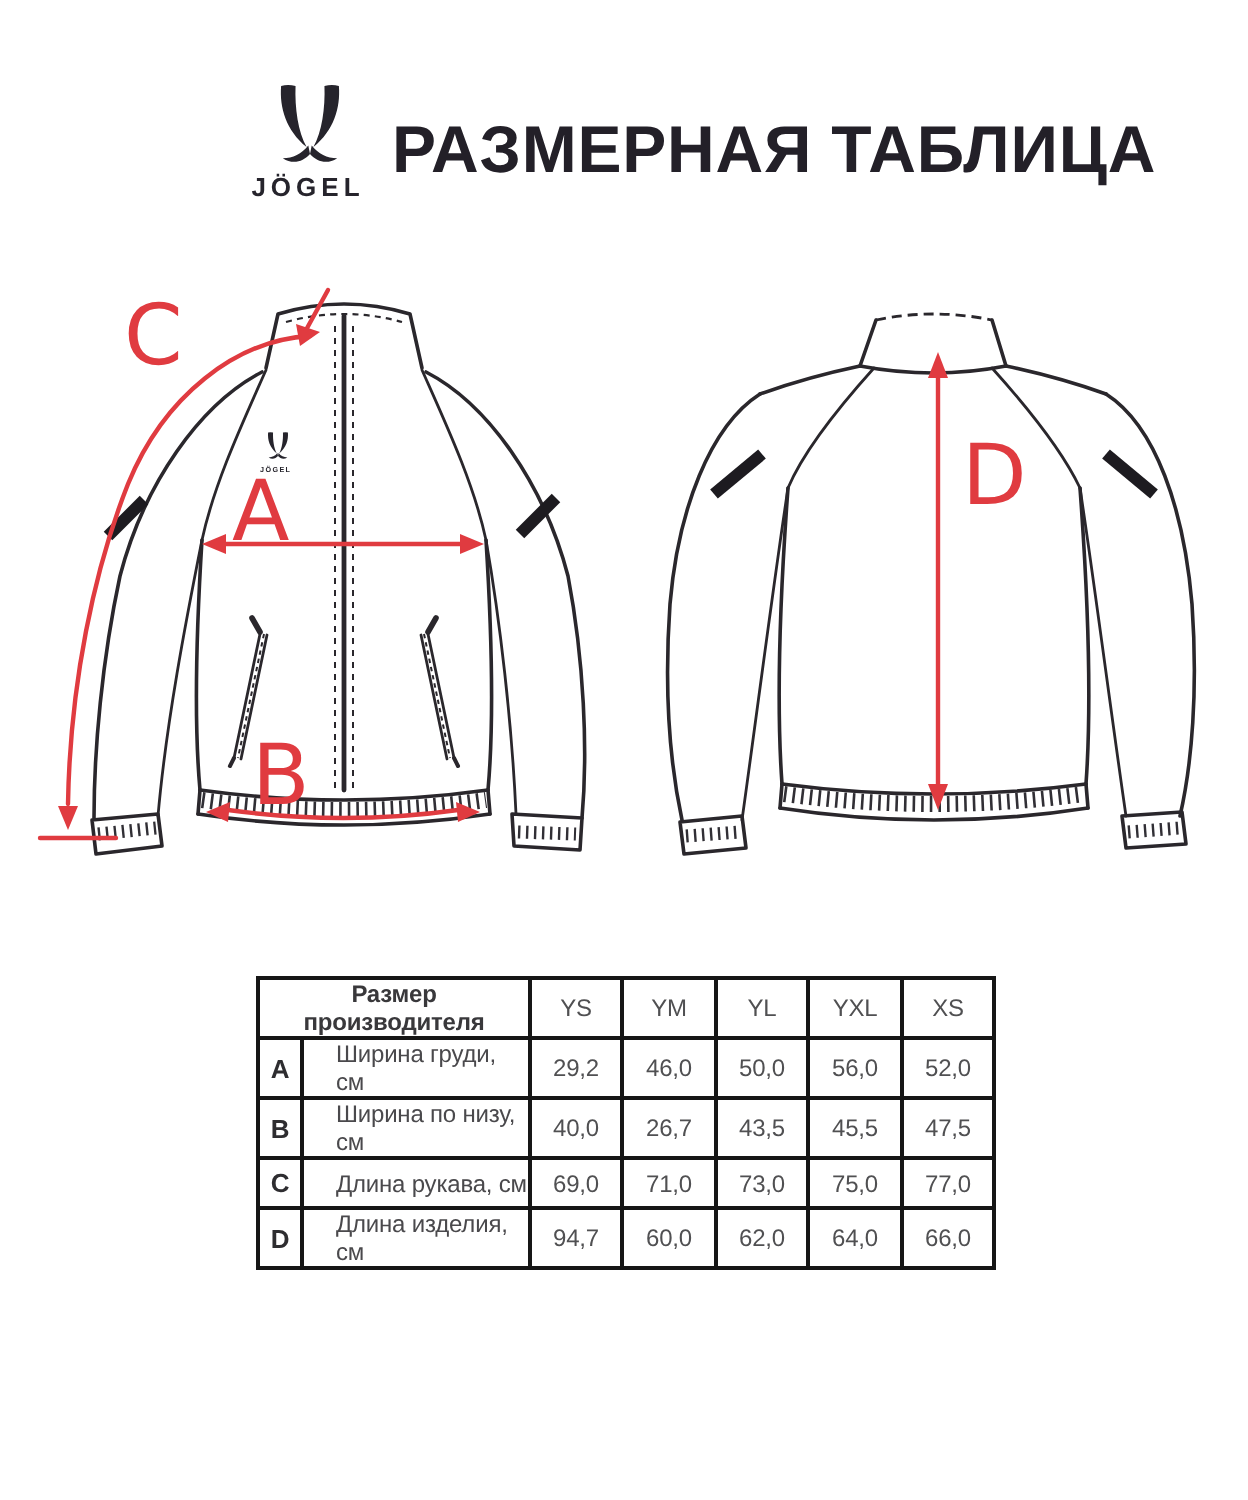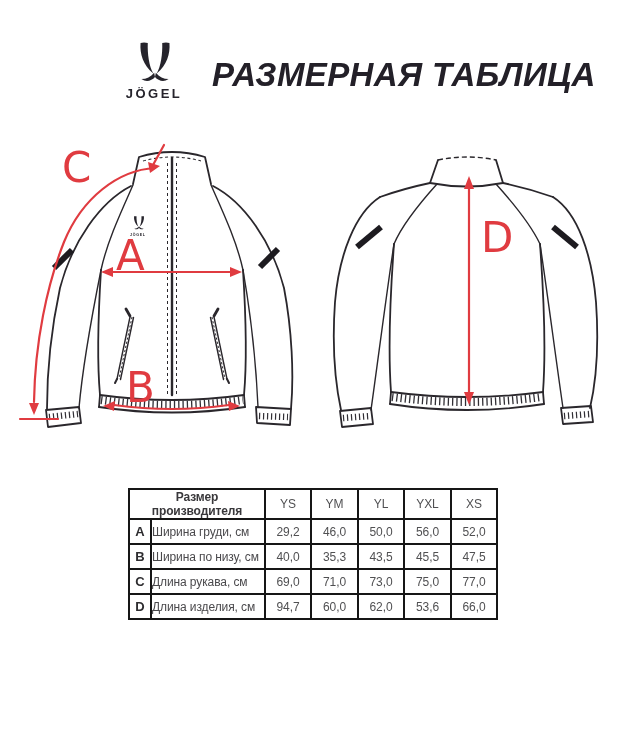--- a/index.html
+++ b/index.html
@@ -7,24 +7,23 @@
     width:624px;height:750px;position:relative;overflow:hidden;
     background:#ffffff;font-family:"Liberation Sans",sans-serif;
   }
   
   .brand-logo{position:absolute;left:138px;top:40px;width:34px;height:45px;}
   .brand-text{
     position:absolute;left:118px;top:86px;width:72px;text-align:center;
     font-size:13px;font-weight:bold;letter-spacing:2.5px;color:#26242c;
   }
   .page-title{
-    position:absolute;left:212px;top:56px;
+    position:absolute;left:196px;top:56px;
     font-size:33px;font-weight:bold;letter-spacing:.4px;color:#232028;
     white-space:nowrap;
-    font-style:italic;
   }
   
   .diagram{position:absolute;left:0;top:130px;width:624px;height:330px;}
   .outline{fill:none;stroke:#2a272c;stroke-width:1.8;stroke-linecap:round;stroke-linejoin:round;}
   .seam{fill:none;stroke:#2a272c;stroke-width:1.4;stroke-linecap:round;}
   .dashed{fill:none;stroke:#2a272c;stroke-width:1.1;stroke-dasharray:3 2.6;}
   .hatch{fill:none;stroke:#312f35;stroke-width:8;stroke-dasharray:1.3 3;}
   .hatch-s{fill:none;stroke:#312f35;stroke-width:6.5;stroke-dasharray:1.2 2.8;}
   .stripe{fill:none;stroke:#1d1b20;stroke-width:6;stroke-linecap:butt;}
   .red-line{fill:none;stroke:var(--red);stroke-width:2.2;stroke-linecap:round;}
@@ -34,21 +33,21 @@
   
   .size-table{
     position:absolute;left:128px;top:488px;width:368px;
     border-collapse:collapse;table-layout:fixed;
   }
   .size-table td{
     border:2px solid #161616;height:23px;padding:0;
     text-align:center;vertical-align:middle;
     font-size:12px;color:#505052;letter-spacing:-.1px;margin-top:45px;
   }
-  .size-table td.lbl{text-align:left;padding-left:0;color:#4a494c;}
+  .size-table td.lbl{text-align:left;padding-left:16px;color:#4a494c;}
   .size-table td.hdr{font-weight:bold;color:#39383b;}
   .size-table td.letter{font-weight:bold;color:#2e2d30;font-size:13px;}
 </style>
 </head>
 <body>
 
 <svg class="brand-logo" viewBox="0 0 40 48" aria-hidden="true">
   <symbol id="bird" viewBox="0 0 40 48">
     <path fill="#26242c" d="M3,1 C2,14 6,27 18,37 C13,28 11,14 11.5,1 Q7,0 3,1 Z"></path>
     <path fill="#26242c" d="M37,1 C38,14 34,27 22,37 C27,28 29,14 28.5,1 Q33,0 37,1 Z"></path>
@@ -194,37 +193,37 @@
       <td>29,2</td>
       <td>46,0</td>
       <td>50,0</td>
       <td>56,0</td>
       <td>52,0</td>
     </tr>
     <tr>
       <td class="letter">B</td>
       <td class="lbl">Ширина по низу, см</td>
       <td>40,0</td>
-      <td>35,3</td>
+      <td>26,7</td>
       <td>43,5</td>
       <td>45,5</td>
       <td>47,5</td>
     </tr>
     <tr>
       <td class="letter">C</td>
       <td class="lbl">Длина рукава, см</td>
       <td>69,0</td>
       <td>71,0</td>
       <td>73,0</td>
       <td>75,0</td>
       <td>77,0</td>
     </tr>
     <tr>
       <td class="letter">D</td>
       <td class="lbl">Длина изделия, см</td>
       <td>94,7</td>
       <td>60,0</td>
       <td>62,0</td>
-      <td>53,6</td>
+      <td>64,0</td>
       <td>66,0</td>
     </tr>
   </tbody>
 </table>
 
 </body></html>

